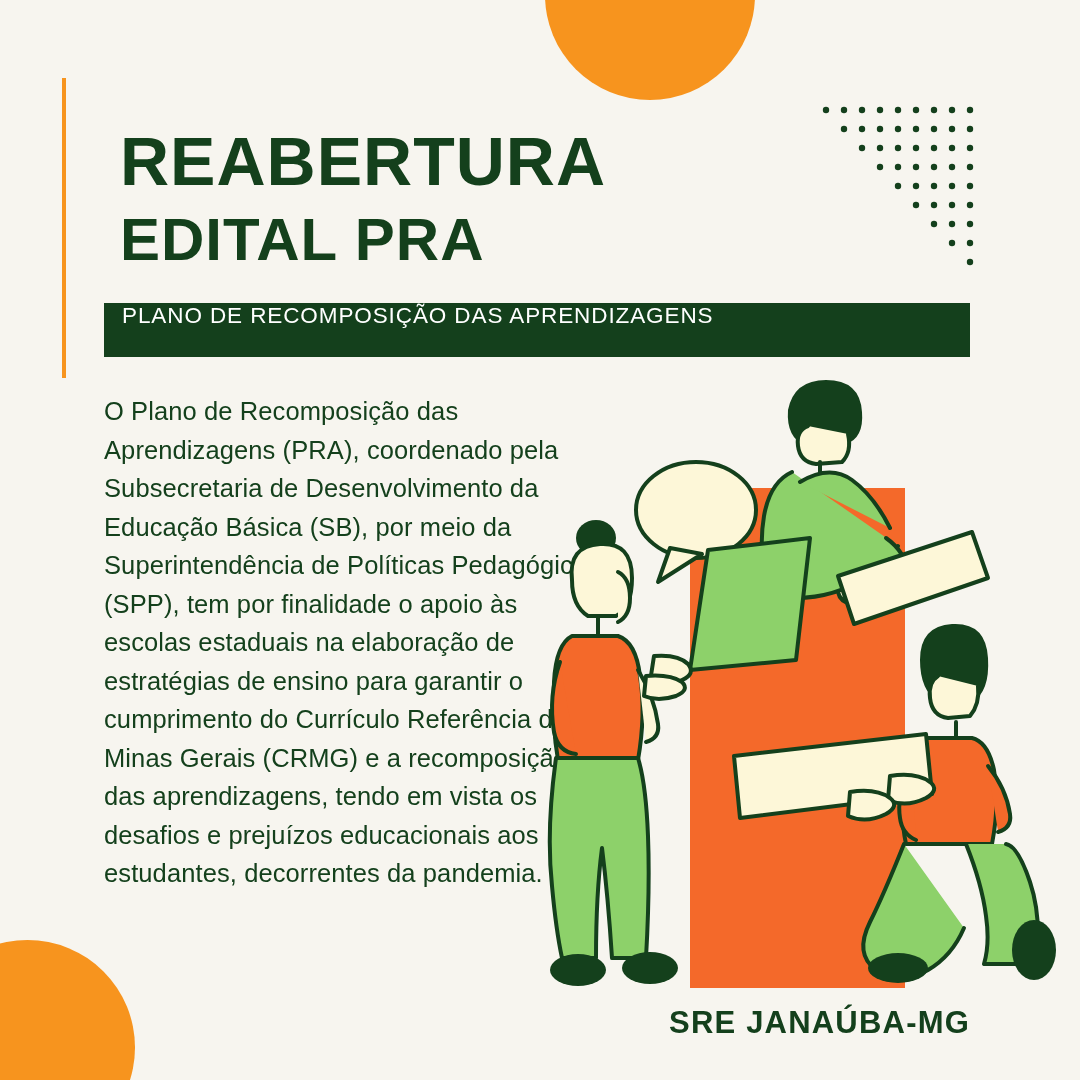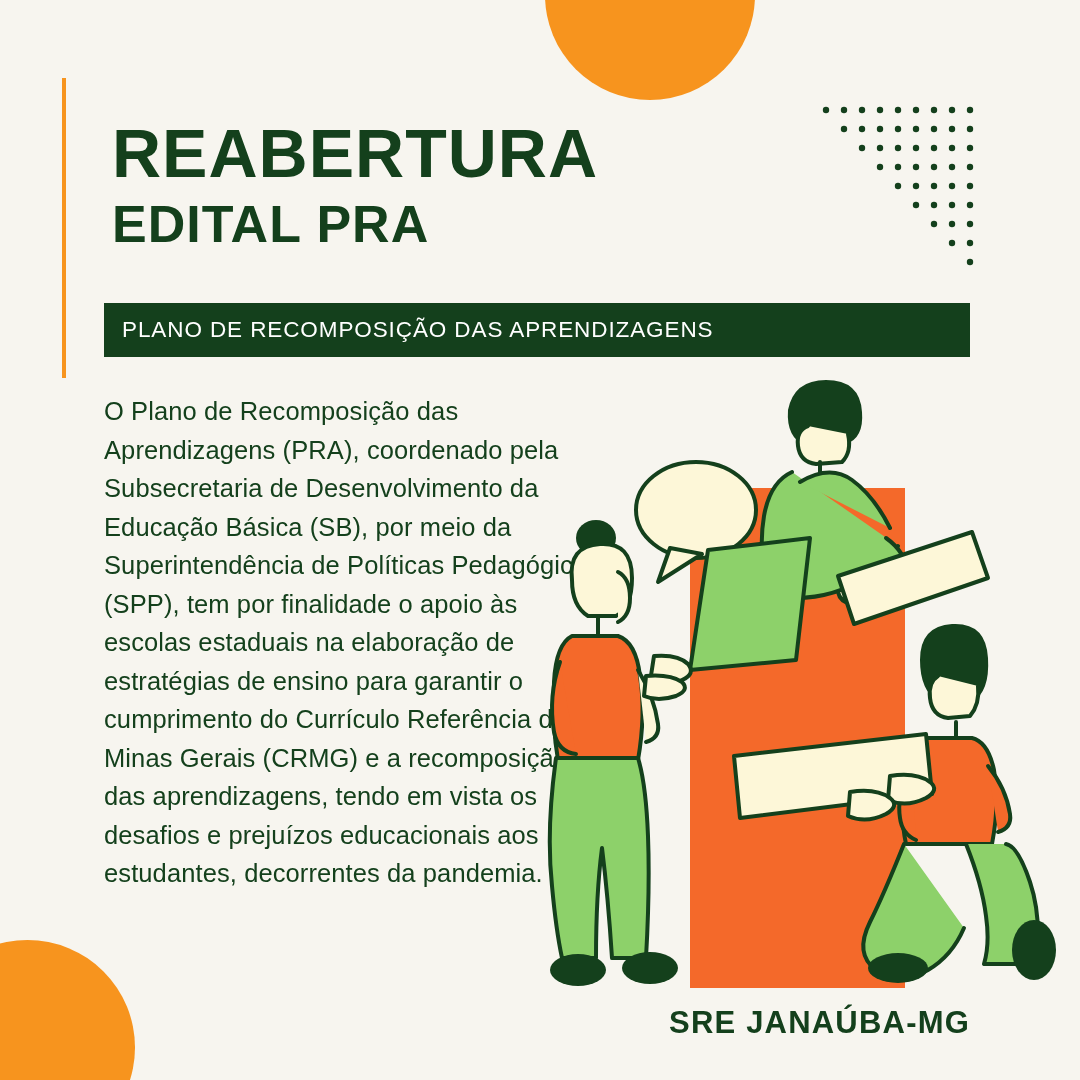--- a/index.html
+++ b/index.html
@@ -61,38 +61,37 @@
     position: absolute;
     left: 104px;
     top: 112px;
     width: 880px;
   }
   .title-1, .title-2 {
     color: #14401c;
     font-weight: bold;
     letter-spacing: 1px;
     line-height: 0.98;
-    margin: 8px;
+    margin: 16px;
   }
   .title-1 {
     font-size: 68px;
   }
   .title-2 {
-    font-size: 52px;
+    font-size: 60px;
     margin-top: 12px;
   }
   .subtitle-bar {
     position: absolute;
     left: 104px;
     top: 303px;
     width: 866px;
     height: 54px;
     background: #14401c;
     display: flex;
-    align-items: center;
   }
   .subtitle-bar span {
     color: #ffffff;
     font-size: 22.5px;
     letter-spacing: 0.9px;
     padding-left: 18px;
     font-weight: normal;
   }
 
   

